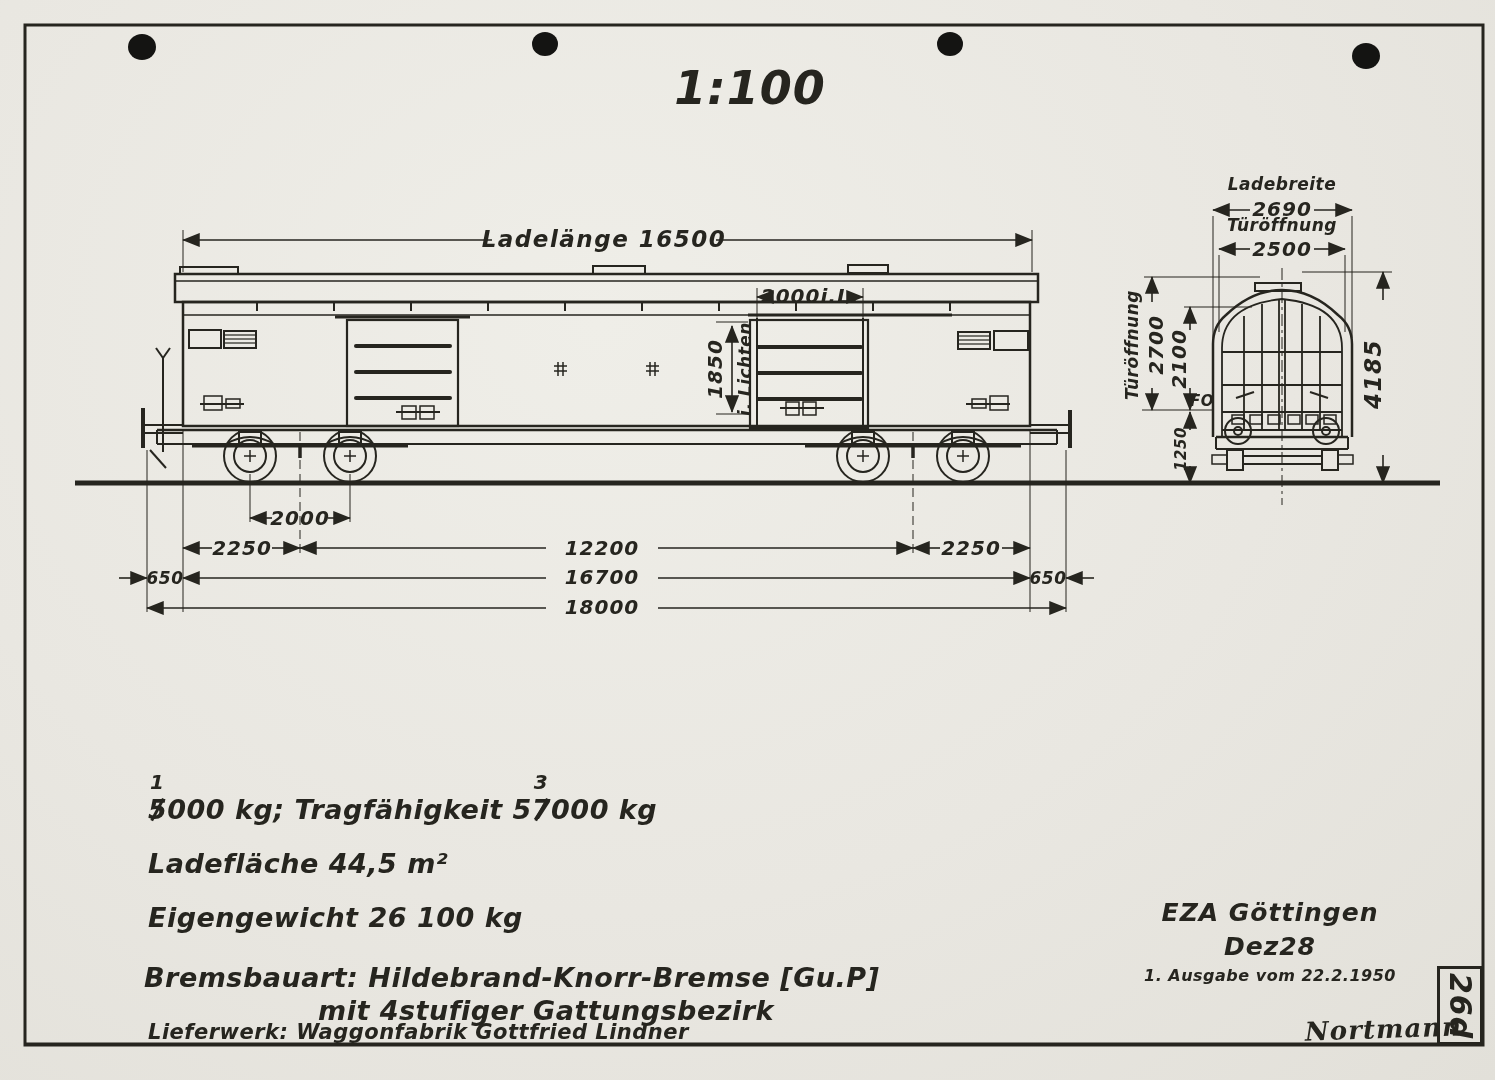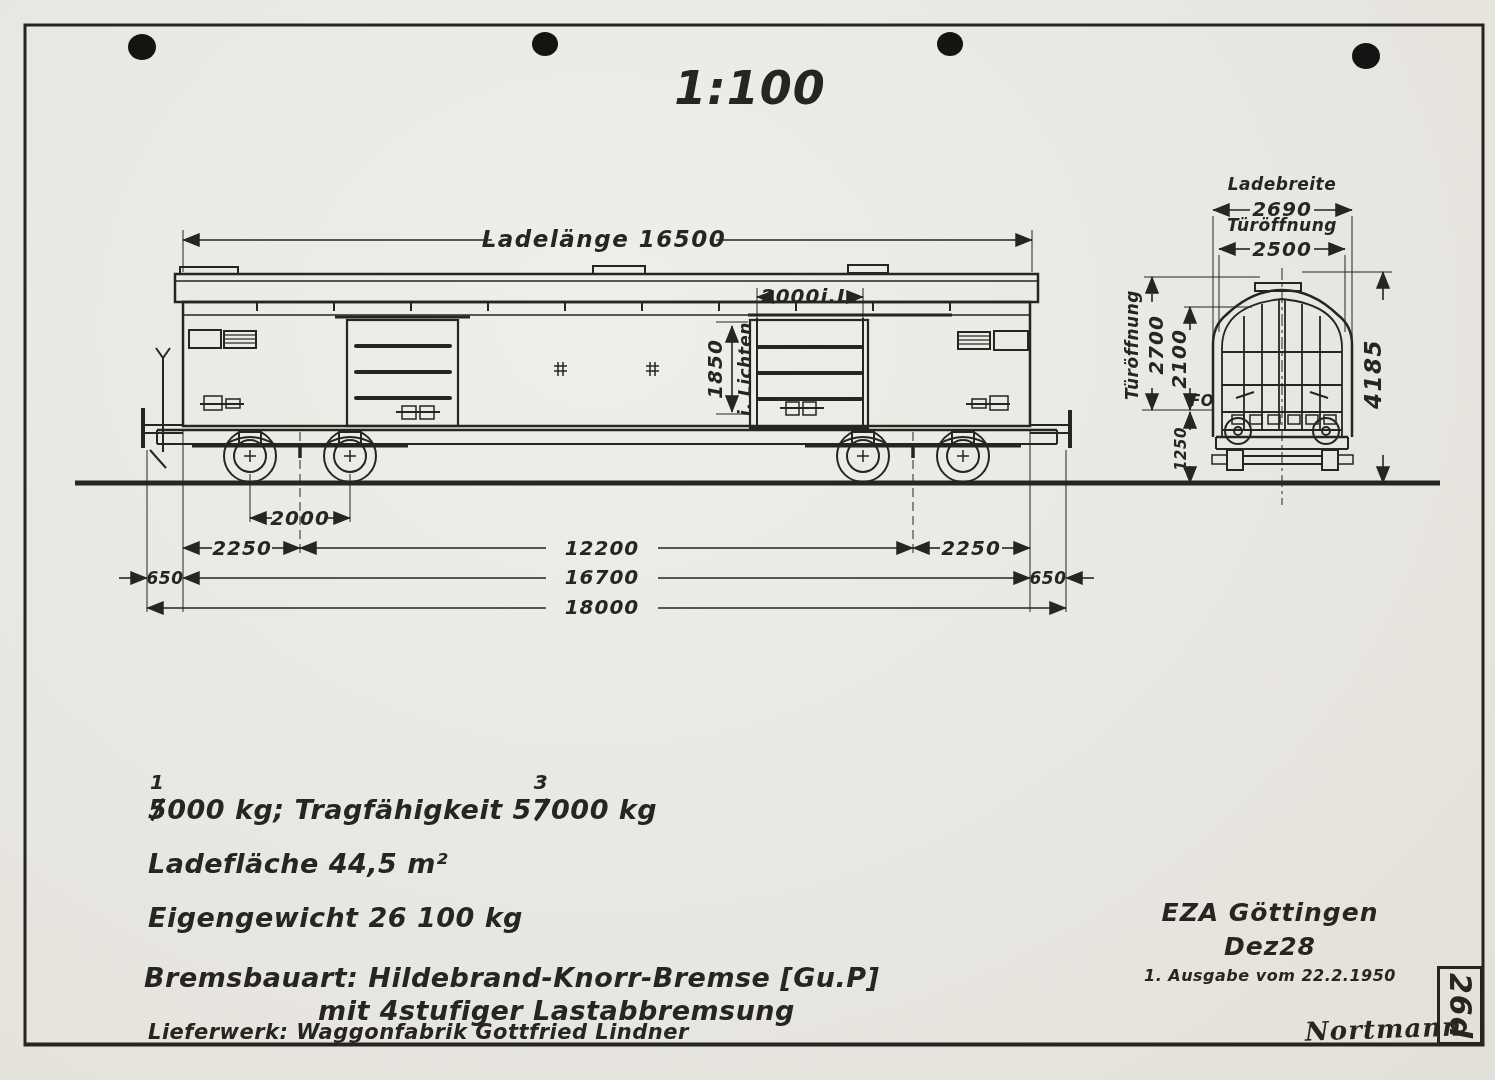--- a/index.html
+++ b/index.html
@@ -331,21 +331,21 @@
   <div class="title-scale">1:100</div>
 </div>
 
 <div class="t note" style="left:148px;top:794px;">
   <span class="corr"><span class="sup">1</span><span class="struck">5</span></span><span>000 kg; Tragfähigkeit 5</span><span class="corr"><span class="sup">3</span><span class="struck">7</span></span><span>000 kg</span>
 </div>
 
 <div class="t note" style="left:148px;top:848px;">Ladefläche 44,5 m²</div>
 <div class="t note" style="left:148px;top:902px;">Eigengewicht 26 100 kg</div>
 <div class="t note" style="left:144px;top:962px;">Bremsbauart: Hildebrand-Knorr-Bremse [Gu.P]</div>
-<div class="t note" style="left:318px;top:995px;">mit 4stufiger Lastabbremsung</div>
+<div class="t note" style="left:318px;top:995px;">mit 4stufiger Gattungsbezirk</div>
 <div class="t note-sm" style="left:148px;top:1020px;">Lieferwerk: Waggonfabrik Gottfried Lindner</div>
 
 <div class="t eza" style="left:1130px;top:898px;width:280px;text-align:center;">EZA Göttingen</div>
 <div class="t eza" style="left:1130px;top:932px;width:280px;text-align:center;">Dez28</div>
 <div class="t ausgabe" style="left:1120px;top:966px;width:300px;text-align:center;">1. Ausgabe vom 22.2.1950</div>
 <div class="t signature" style="left:1305px;top:1014px;">Nortmann</div>
 
 <div class="sheetnum">
   <span>26d</span>
 </div>

